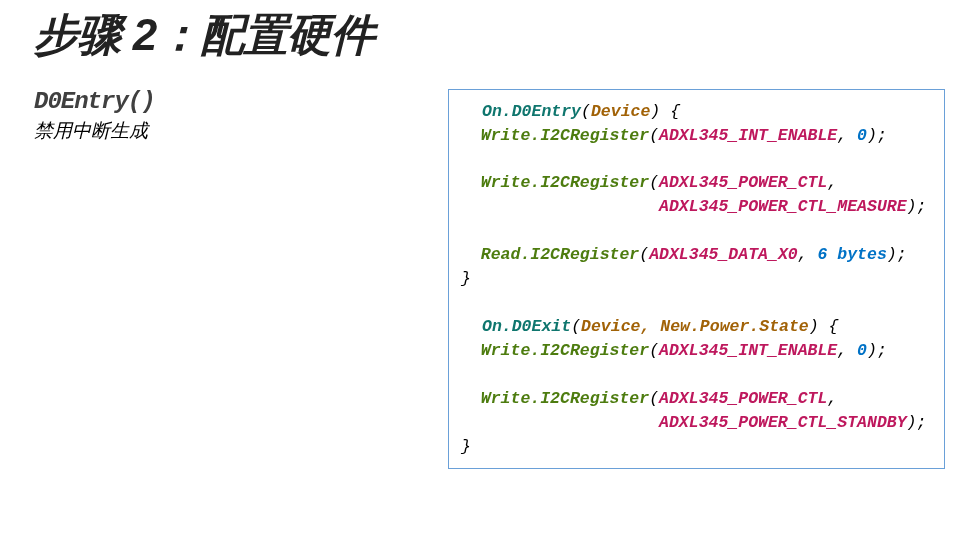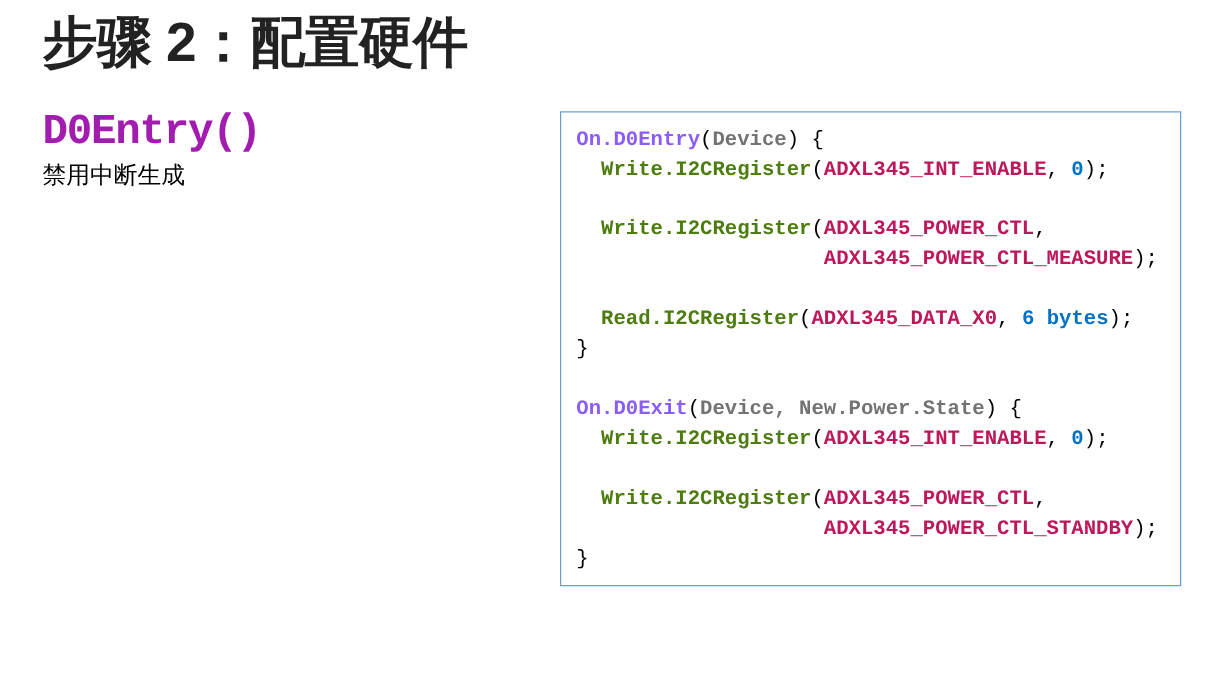--- a/index.html
+++ b/index.html
@@ -1,27 +1,27 @@
 <!DOCTYPE html>
 <html><head>
 <meta charset="utf-8">
 <style>
-  * { margin: 0; padding: 0; box-sizing: border-box; }
+  * { margin: 0; padding: 0; box-sizing: border-box; font-style: italic; }
   html, body { width: 979px; height: 551px; background: #ffffff; font-family: "Segoe UI", "Microsoft YaHei", Arial, sans-serif; color: #1a1a1a; }
   .slide { position: relative; width: 979px; height: 551px; padding: 10px 34px 0 34px; }
   .title { font-size: 44px; font-weight: 600; letter-spacing: -0.5px; color: #222; line-height: 1.15; }
   .content { display: flex; margin-top: 28px; gap: 24px; }
   .left { flex: 0 0 390px; }
   .right { flex: 1 1 auto; }
-  .func-head { font-family: Consolas, "Courier New", monospace; font-size: 34px; font-weight: 700; color: #a21caf; letter-spacing: -1px; line-height: 1.05; }
+  .func-head { font-family: Consolas, "Courier New", monospace; font-size: 24px; font-weight: 700; color: #404040; letter-spacing: -1px; line-height: 1.05; }
   .sub { font-size: 19px; font-weight: 500; color: #000000; line-height: 1.55; margin-top: 2px; }
   .block2 { margin-top: 48px; }
   .code-box { border: 1px solid #6aa0d8; padding: 10px 12px 10px 12px; font-family: Consolas, "Courier New", monospace; font-size: 16.5px; line-height: 1.45; white-space: pre; color: #000; }
-  .code-box .kw-fn { font-weight: 700; color: #8b5cf6; }
-  .code-box .param { color: #737373; font-weight: 600; }
+  .code-box .kw-fn { font-weight: 700; color: #0f766e; margin-left: 21px; }
+  .code-box .param { color: #a16207; font-weight: 600; }
   .code-box .call { font-weight: 700; color: #4d7c0f; }
   .code-box .konst { color: #be185d; font-weight: 700; }
   .code-box .num { color: #0072c6; font-weight: 700; }
 </style>
 </head>
 <body>
 
 <div class="slide">
   <h1 class="title">步骤 2：配置硬件</h1>
 

